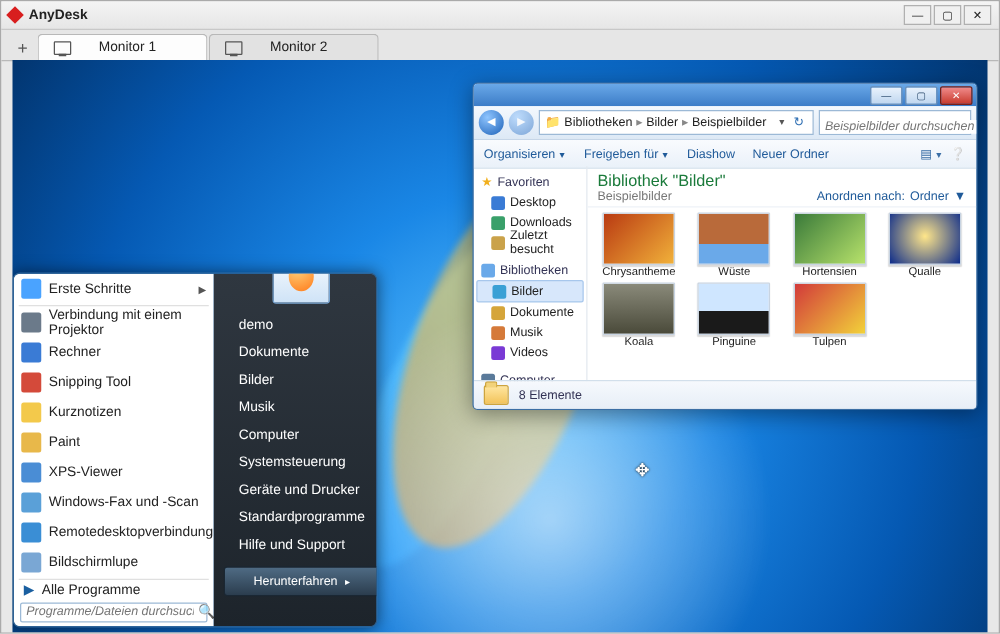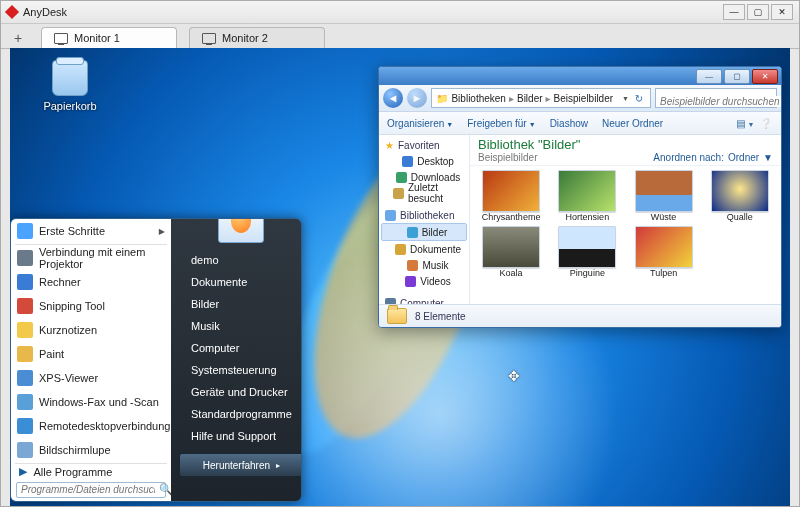--- a/index.html
+++ b/index.html
@@ -1,26 +1,26 @@
 <!DOCTYPE html>
 <html><head>
 <meta charset="utf-8">
 <style>
   html,body{margin:0;padding:0;font-family:"Segoe UI",Tahoma,sans-serif;font-size:11px;color:#222;}
   .app{width:800px;height:507px;background:#e8e8e8;position:relative;overflow:hidden;border:1px solid #aaa;box-sizing:border-box;}
   
   .titlebar{height:22px;background:linear-gradient(#f4f4f4,#e6e6e6);border-bottom:1px solid #c8c8c8;display:flex;align-items:center;padding:0 6px;}
   .titlebar .logo{width:10px;height:10px;background:#d81e1e;transform:rotate(45deg);margin-right:6px;}
-  .titlebar .title{font-weight:normal;flex:1;}
+  .titlebar .title{font-weight:bold;flex:1;}
   .winbtns{display:flex;gap:2px;}
   .winbtn{width:20px;height:14px;border:1px solid #b0b0b0;background:#f0f0f0;display:flex;align-items:center;justify-content:center;font-size:9px;line-height:1;}
   
   .tabstrip{height:24px;background:#e6e6e6;display:flex;align-items:flex-end;border-bottom:1px solid #b8b8b8;padding-left:6px;}
   .addtab{width:22px;height:20px;display:flex;align-items:center;justify-content:center;font-size:14px;color:#555;}
-  .tab{height:20px;min-width:110px;border:1px solid #b8b8b8;border-bottom:none;border-radius:4px 4px 0 0;background:#fdfdfd;display:flex;align-items:center;padding:0 12px;gap:6px;margin-left:12px;}
+  .tab{height:20px;min-width:110px;border:1px solid #b8b8b8;border-bottom:none;border-radius:4px 4px 0 0;background:#fdfdfd;display:flex;align-items:center;padding:0 12px;gap:22px;margin-left:1px;}
   .tab.inactive{background:#e2e2e2;}
   .mon-ico{width:12px;height:9px;border:1px solid #555;border-radius:1px;position:relative;}
   .mon-ico:after{content:"";position:absolute;left:3px;top:9px;width:6px;height:2px;background:#555;}
   
   .viewport{position:absolute;left:0;right:0;top:47px;bottom:0;display:flex;justify-content:center;}
   .desktop{width:780px;height:100%;position:relative;background:radial-gradient(circle at 50% 60%,#5ec3ff 0%,#1a87e6 35%,#0559b3 70%,#02356f 100%);overflow:hidden;}
   
   .streak{position:absolute;border-radius:50%;filter:blur(3px);opacity:.55;}
   .s1{width:420px;height:420px;right:140px;bottom:-120px;background:radial-gradient(circle,#fff,transparent 60%);}
   .s2{width:140px;height:320px;right:320px;bottom:60px;background:linear-gradient(200deg,#ffe25a,#ff9a1f);transform:rotate(20deg);}
@@ -59,21 +59,21 @@
   .addr .re{width:14px;text-align:center;color:#2f6fb3;}
   .srch{width:120px;height:18px;border:1px solid #9cb9d6;background:#fff;display:flex;align-items:flex-end;}
   .srch input{flex:1;border:none;font-size:10px;padding:0 4px;font-style:italic;color:#888;outline:none;}
   .ex-tool{height:22px;background:linear-gradient(#f9fbfe,#eaf1f9);border-bottom:1px solid #d2dfeb;display:flex;align-items:center;padding:0 8px;gap:14px;font-size:10px;color:#1f5a99;}
   .ex-tool .dd{font-size:7px;margin-left:2px;}
   .ex-tool .right{margin-left:auto;display:flex;gap:6px;align-items:center;color:#3a6ea5;}
   .ex-body{position:absolute;top:66px;bottom:22px;left:0;right:0;display:flex;}
   .ex-side{width:90px;border-right:1px solid #e3e9f0;padding:4px 0;overflow:hidden;}
   .sgrp{font-size:10px;padding:3px 6px 2px;color:#335;}
   .sgrp.h{display:flex;align-items:center;gap:4px;font-weight:normal;}
-  .sitem{display:flex;align-items:center;gap:4px;height:16px;padding:0 6px 0 14px;font-size:10px;justify-content:center;}
+  .sitem{display:flex;align-items:center;gap:4px;height:16px;padding:0 6px 0 14px;font-size:10px;}
   .sitem.sel{background:#d7e7fb;border:1px solid #a7c7ec;border-radius:2px;margin:0 2px;padding-left:12px;}
   .sico{width:11px;height:11px;border-radius:2px;flex:none;}
   .ex-main{flex:1;display:flex;flex-direction:column;}
   .libhdr{padding:4px 8px 2px;border-bottom:1px solid #eef2f7;display:flex;}
   .libhdr .t1{color:#1a7a3a;font-size:13px;}
   .libhdr .t2{color:#777;font-size:10px;}
   .libhdr .arr{margin-left:auto;font-size:10px;color:#1f5a99;display:flex;align-items:flex-end;gap:4px;}
   .thumbs{flex:1;padding:4px 6px;display:grid;grid-template-columns:repeat(4,1fr);gap:4px 6px;align-content:start;}
   .th{display:flex;flex-direction:column;align-items:center;font-size:9px;text-align:center;}
   .tpic{width:56px;height:40px;border:1px solid #c8d4e2;border-radius:1px;box-shadow:0 1px 1px rgba(0,0,0,.15);}
@@ -110,24 +110,20 @@
       <span>Monitor 2</span>
     </div>
   </div>
 
   <div class="viewport">
     <div class="desktop">
       <div class="streak s3"></div>
       <div class="streak s2"></div>
       <div class="streak s1"></div>
 
-      <div class="dicon">
-        <div class="bin"></div>
-        <div>Papierkorb</div>
-      </div>
 
       <div class="startmenu">
         <div class="sm-left">
           <div id="sm-left-list">
               <div class="sm-item">
                 <span class="sm-ico" style="background:#4aa3ff"></span>
                 <span>Erste Schritte</span>
                 <span class="arrow">▶</span>
               </div>
               <div class="sm-sep"></div>
@@ -292,26 +288,26 @@
                 <span>Ordner</span>
                   <span class="dd">▼</span>
               </div>
             </div>
             <div class="thumbs" id="thumbs">
                 <div class="th">
                   <div class="tpic" style="background:linear-gradient(135deg,#b93a12,#f1b13a)"></div>
                   <span>Chrysantheme</span>
                 </div>
                 <div class="th">
+                  <div class="tpic" style="background:linear-gradient(#b96a3a 60%,#6aa9e9 0)"></div>
+                  <span>Wüste</span>
+                </div>
+                <div class="th">
                   <div class="tpic" style="background:linear-gradient(135deg,#3a7a3a,#b7e26b)"></div>
                   <span>Hortensien</span>
-                </div>
-                <div class="th">
-                  <div class="tpic" style="background:linear-gradient(#b96a3a 60%,#6aa9e9 0)"></div>
-                  <span>Wüste</span>
                 </div>
                 <div class="th">
                   <div class="tpic" style="background:radial-gradient(circle at 50% 45%,#ffe68a,#0b2a8a)"></div>
                   <span>Qualle</span>
                 </div>
                 <div class="th">
                   <div class="tpic" style="background:linear-gradient(#8a8a7a,#4a4a3a)"></div>
                   <span>Koala</span>
                 </div>
                 <div class="th">

